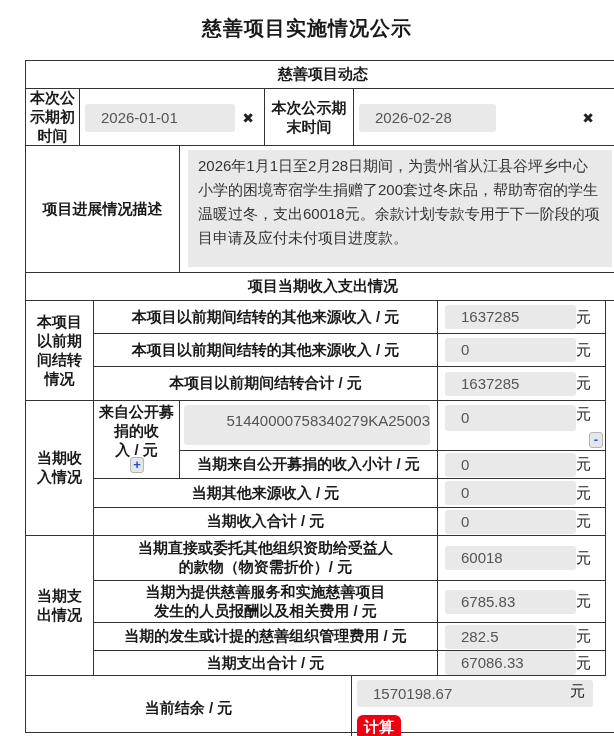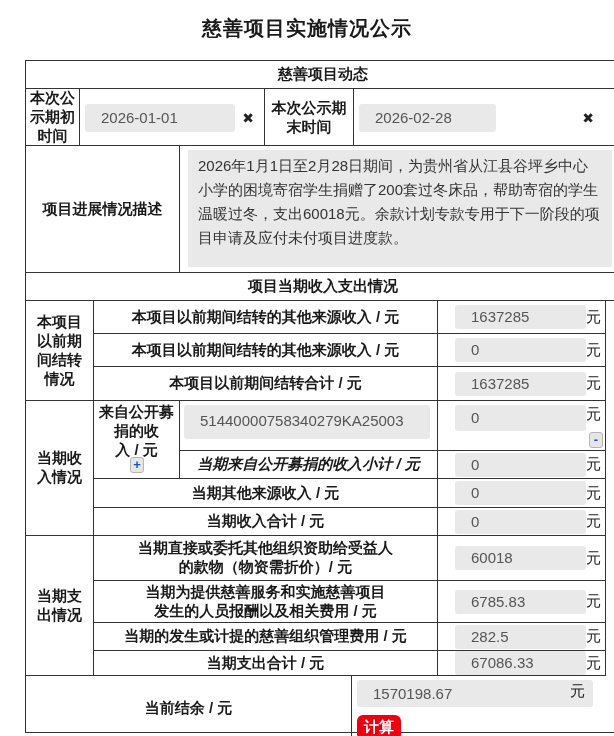--- a/index.html
+++ b/index.html
@@ -35,25 +35,25 @@
   .desc-cell { align-items:flex-start; justify-content:center; }
 
   
   .money { width:580px; }
   .grid-carry   { display:grid; grid-template-columns:68px 1fr 168px; grid-template-rows:33px 33px 34px; }
   .grid-income  { display:grid; grid-template-columns:68px 86px 1fr 168px; grid-template-rows:50px 28px 29px 28px; }
   .grid-expense { display:grid; grid-template-columns:68px 1fr 168px; grid-template-rows:45px 42px 28px 25px; }
   .group { font-weight:bold; text-align:center; padding:0 6px; }
   .span3 { grid-row:1 / span 3; grid-column:1; }
   .span4 { grid-row:1 / span 4; grid-column:1; }
-  .valc { justify-content:flex-end; padding:2px 4px 2px 7px; }
+  .valc { justify-content:flex-start; padding:2px 4px 2px 7px; }
   .inp-val { width:131px; height:24px; line-height:24px; }
   .sub-lbl { grid-row:1 / span 2; grid-column:2; font-size:15px;flex-direction:column; }
   .rec-cell { grid-row:1; grid-column:3; padding:4px; align-items:flex-start; justify-content:flex-start; }
-  .inp-rec { width:246px; height:34px; line-height:32px; }
+  .inp-rec { width:246px; height:40px; line-height:32px;text-align:right; }
   .val-r1 { grid-row:1; grid-column:4; position:relative; align-items:flex-start; padding-top:4px; }
   .val-r1 .inp-val { height:26px; line-height:26px; }
   .mini-btn { display:inline-block; background:#e6e6e6; border:1px solid #b5b5b5; border-radius:3px;
               color:#1d50d8; font-weight:bold; font-size:13px; line-height:13px; text-align:center;
               width:14px; height:16px; cursor:pointer; }
   .plus { position:relative; top:-3px; margin-left:1px; }
   .minus { position:absolute; right:2px; bottom:2px; }
   .colspan23 { grid-column:2 / span 2; }
 
   
@@ -137,21 +137,21 @@
             <span class="mini-btn plus">+</span>
         </div>
         <div class="cell rec-cell b-r b-b">
           <div class="input inp-rec">51440000758340279KA25003</div>
         </div>
         <div class="cell valc val-r1 b-r b-b">
           <div class="input inp-val">0</div>
           <span class="unit">元</span>
           <span class="mini-btn minus">-</span>
         </div>
-        <div class="cell lblc b-r b-b" style="grid-row:2; grid-column:3;font-style:italic;">当期来自公开募捐的收入小计 / 元</div>
+        <div class="cell lblc b-r b-b" style="grid-row:2; grid-column:3;">当期来自公开募捐的收入小计 / 元</div>
         <div class="cell valc b-r b-b" style="grid-row:2; grid-column:4;">
           <div class="input inp-val">0</div>
           <span class="unit">元</span>
         </div>
         <div class="cell lblc colspan23 b-r b-b" style="grid-row:3;">当期其他来源收入 / 元</div>
         <div class="cell valc b-r b-b" style="grid-row:3; grid-column:4;">
           <div class="input inp-val">0</div>
           <span class="unit">元</span>
         </div>
         <div class="cell lblc colspan23 b-r b-b" style="grid-row:4;">当期收入合计 / 元</div>

